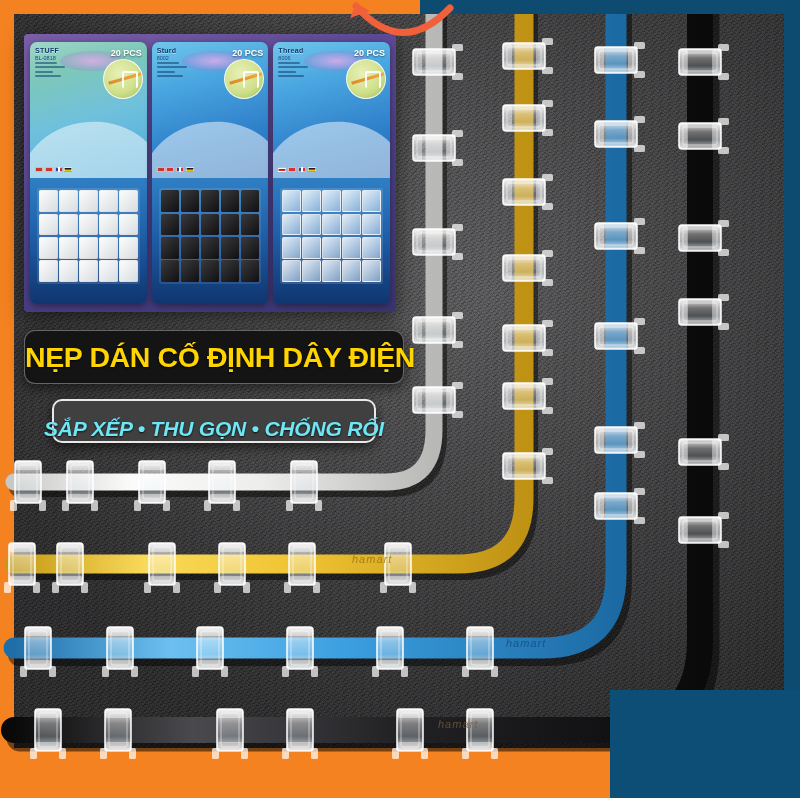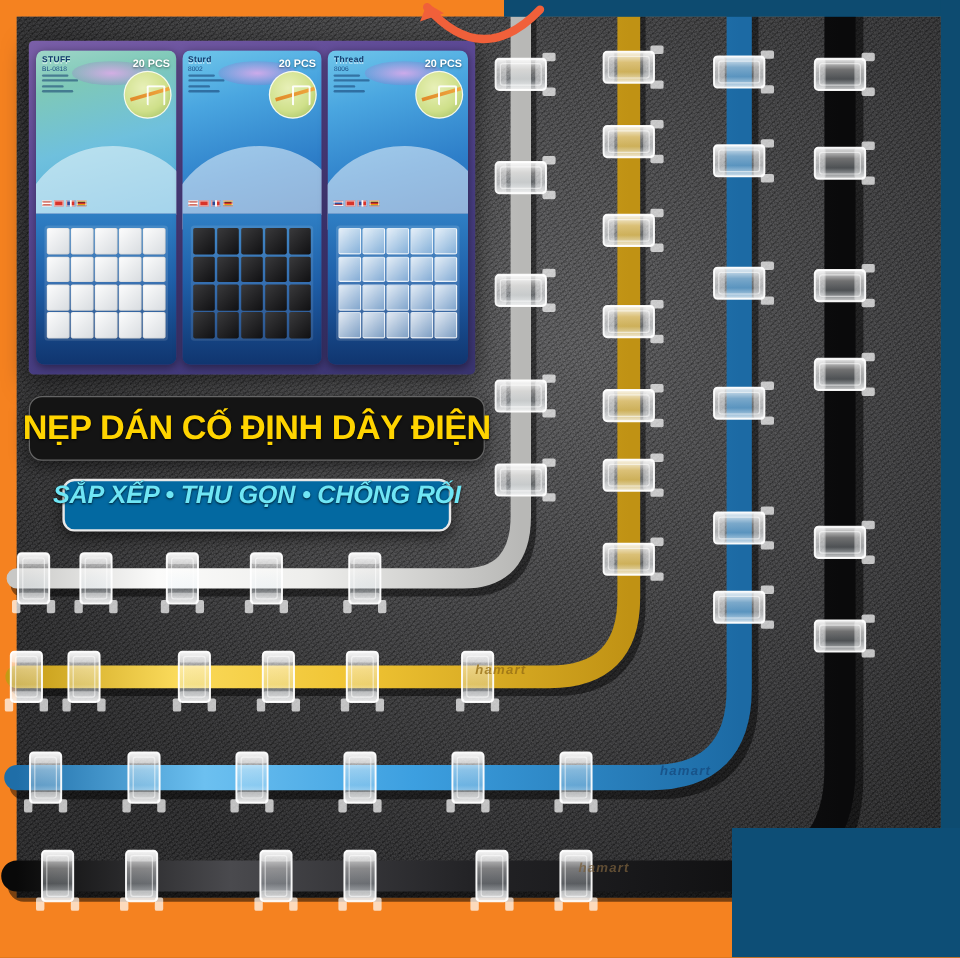--- a/index.html
+++ b/index.html
@@ -88,33 +88,33 @@
   .p1 .tray b { background:linear-gradient(135deg,#fdfdfd,#d8dce0); box-shadow:inset 0 0 1px rgba(0,0,0,.3); }
   .p2 .tray { background:rgba(255,255,255,.1); }
   .p2 .tray b { background:linear-gradient(135deg,#3a3a3c,#101012); }
   .p3 .tray { background:rgba(255,255,255,.14); }
   .p3 .tray b { background:linear-gradient(135deg,rgba(255,255,255,.85),rgba(200,225,245,.5));
        border:.4px solid rgba(255,255,255,.6); }
 
   
   .headline { position:absolute; left:24px; top:330px; width:380px; height:54px; z-index:10;
        background:#141414; border-radius:11px; border:1.5px solid rgba(200,200,200,.45);
-       display:flex; align-items:center; justify-content:center;
+       display:flex; align-items:center; 
        box-shadow:0 4px 14px rgba(0,0,0,.6); }
   .headline span { color:#ffd400; font-size:28.5px; font-weight:bold; letter-spacing:-.4px;
        white-space:nowrap; text-shadow:0 1px 2px rgba(0,0,0,.9); }
   .subline { position:absolute; left:52px; top:399px; width:324px; height:44px; z-index:10;
-       background:#0369a1; border-radius:10px; border:2px solid #e8e8e8;
-       display:flex; align-items:flex-start; justify-content:center;
+       background:#404040; border-radius:10px; border:2px solid #e8e8e8;
+       display:flex; align-items:flex-end; justify-content:center;
        box-shadow:0 4px 12px rgba(0,0,0,.6); }
   .subline span { color:#6fe6f5; font-size:21px; font-weight:bold; font-style:italic;
        letter-spacing:-.2px; white-space:nowrap; text-shadow:0 1px 2px rgba(0,0,0,.8); }
 
-  .cable-label { position:absolute; z-index:5; font-size:11px; font-weight:bold;
-       font-style:italic; letter-spacing:1px; pointer-events:none;margin-left:44px; }
+  .cable-label { position:absolute; z-index:5; font-size:11px; font-weight:normal;
+       font-style:italic; letter-spacing:1px; pointer-events:none; }
 </style>
 </head>
 <body>
 
 <div id="poster">
 
   <div class="surface"></div>
 
   <div class="blue-top"></div>
   <div class="blue-right"></div>

